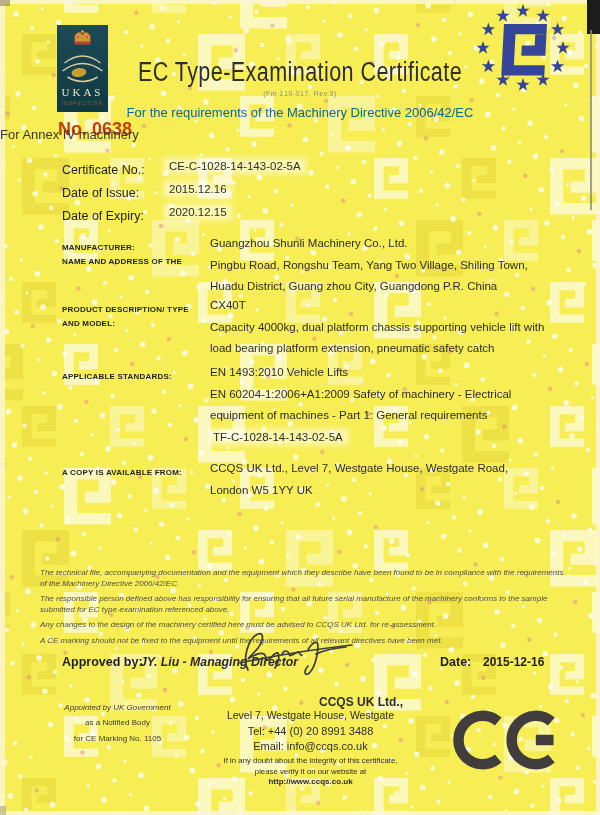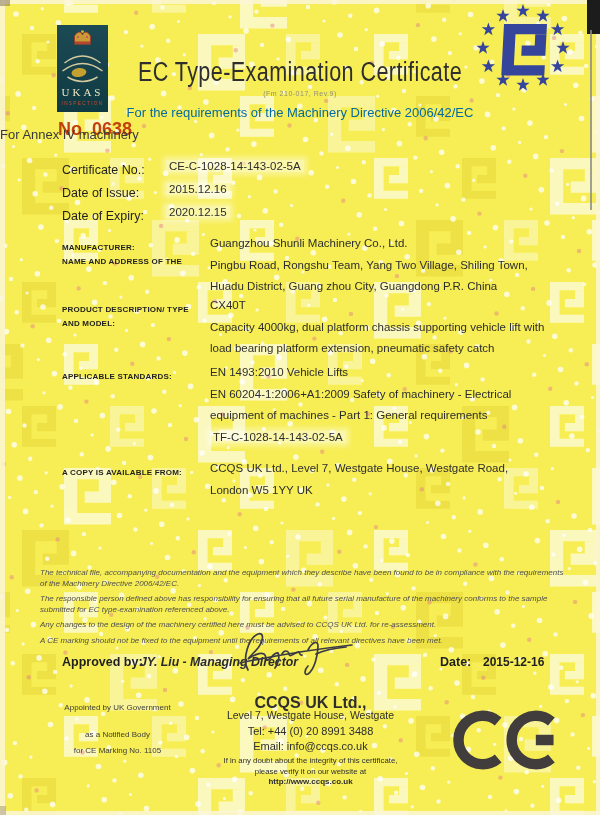--- a/index.html
+++ b/index.html
@@ -50,24 +50,24 @@
 
   
   .appr-label { left:62px; top:655px; font-size:12.5px; font-weight:bold; color:#1f1f1f; }
   .appr-name { left:140px; top:655px; font-size:12.3px; font-weight:bold; font-style:italic; color:#2a2a2a; white-space:nowrap; }
   .sig { left:238px; top:626px; width:138px; height:50px; }
   .date-label { left:440px; top:655px; font-size:12.5px; font-weight:bold; color:#1f1f1f; }
   .date-value { left:483px; top:655px; font-size:12px; font-weight:bold; color:#1f1f1f; }
 
   
   .foot-left { left:55px; top:702px; width:125px; text-align:center; font-size:8px; color:#3c3c3c; line-height:11px; }
-  .foot-left p.fl1 { margin-bottom:16px; }
+  .foot-left p.fl1 { margin-bottom:4px;font-style:italic; }
   .foot-left p.fl2 { margin-bottom:5px; }
   .foot-center { left:218px; top:696px; width:185px; text-align:center; color:#2e2e2e; }
-  .fc-company { font-size:16px; font-weight:bold; line-height:13px; }
+  .fc-company { font-size:12px; font-weight:bold; line-height:13px;text-align:right; }
   .fc-addr { font-size:10.5px; line-height:13px; }
   .fc-tel { font-size:11px; line-height:15px; margin-top:2px; }
   .fc-email { font-size:11px; line-height:14px; }
   .fc-note { font-size:7.8px; line-height:10.5px; }
   .fc-note.first { margin-top:3px; }
   .fc-url { font-size:8px; font-weight:bold; line-height:10px; }
   .ce-mark { left:452px; top:710px; width:108px; height:60px; }
 </style>
 </head>
 <body>

